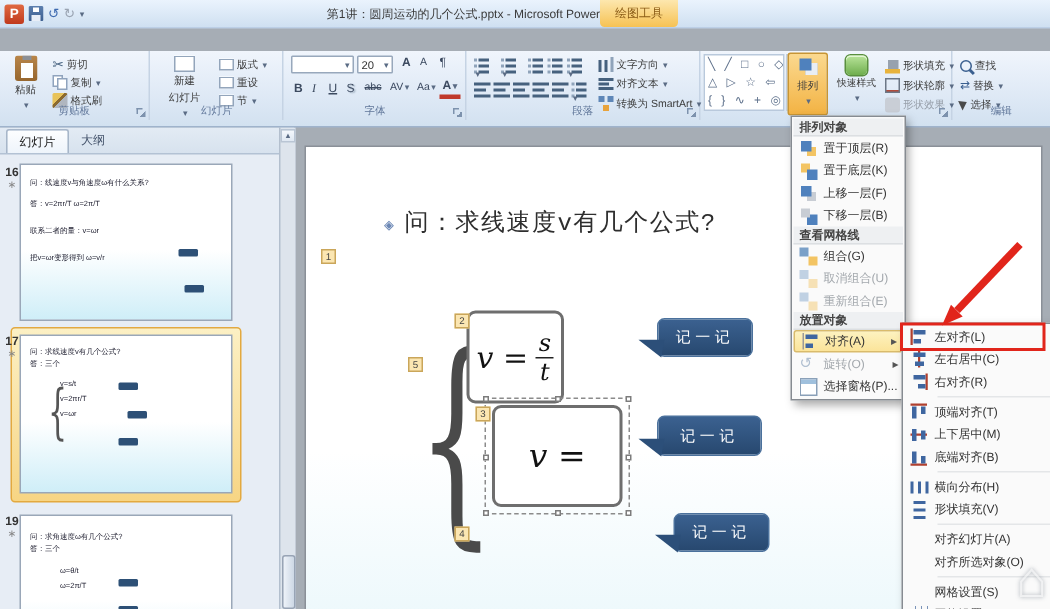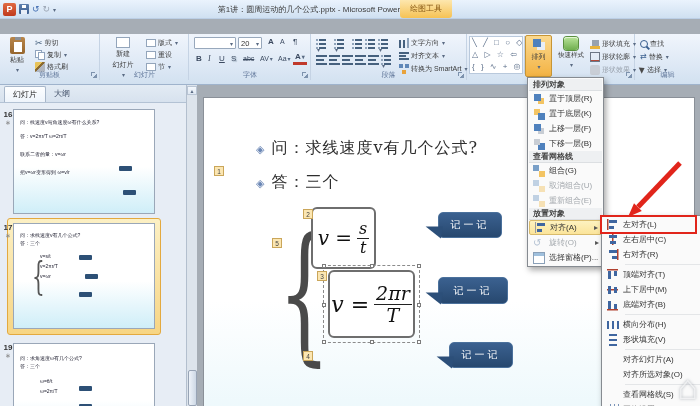--- a/index.html
+++ b/index.html
@@ -72,21 +72,21 @@
 .thumb .tl{font-size:5px;line-height:8px;color:#223;white-space:nowrap;padding-left:6px;}
 .thumb .tf{font-size:5px;line-height:10px;color:#223;white-space:nowrap;padding-left:26px;}
 .chip{display:inline-block;width:13px;height:5px;background:#2d5076;border-radius:1px;margin-left:3px;vertical-align:middle;}
 .selwrap{position:absolute;background:linear-gradient(#fcf0c4,#f7d584);border:1px solid #e3a93f;border-radius:3px;}
 .sb-track{position:absolute;left:186px;top:0;width:11px;height:321px;background:#dde4ec;border-left:1px solid #b3bfce;}
 .sb-up{position:absolute;left:0;top:1px;width:10px;height:9px;font-size:5px;color:#5a6b84;text-align:center;line-height:9px;background:linear-gradient(#f4f8fd,#dfe8f2);border:1px solid #b9c5d4;}
 .sb-thumb{position:absolute;left:1px;top:285px;width:9px;height:36px;background:linear-gradient(90deg,#eef3f9,#cdd8e5);border:1px solid #98a4b5;border-radius:2px;}
 
 
 .slide{position:absolute;left:203px;top:97px;width:492px;height:340px;background:linear-gradient(#ffffff 60%,#e9f7fb);border:1px solid #8a9098;z-index:1;font-family:"DejaVu Serif","Liberation Serif",serif;}
-.bline{position:absolute;font-size:16px;color:#2e2e2e;letter-spacing:1px;white-space:nowrap;}
+.bline{position:absolute;font-size:16px;color:#2e2e2e;letter-spacing:1px;white-space:nowrap;font-family:Liberation Mono, monospace;}
 .bullet{color:#6b87b5;font-size:11px;margin-right:6px;}
 .tag{position:absolute;width:10px;height:10px;background:#fbe6b2;border:1px solid #caa65a;font-size:6.5px;color:#444;text-align:center;line-height:9px;font-family:"Liberation Sans",sans-serif;}
 .brace{position:absolute;font-size:150px;line-height:150px;color:#4a4a4a;transform:scaleX(.55);transform-origin:left center;font-family:"DejaVu Serif",serif;}
 .fbox{position:absolute;background:#fff;border:2px solid #6e6e6e;border-radius:6px;display:flex;align-items:center;justify-content:center;gap:5px;color:#111;}
 .fbox3{position:absolute;background:#fff;border:1px solid #555;display:flex;align-items:center;justify-content:center;color:#111;}
 .flhs{font-style:italic;font-size:20px;}
 .frac{display:inline-block;text-align:center;font-style:italic;line-height:1;}
 .frac .num{display:block;border-bottom:1.5px solid #222;padding:0 2px 1px;}
 .frac .den{display:block;padding-top:1px;}
 .selbox{position:absolute;border:1px dashed #8b8b8b;}
@@ -291,21 +291,20 @@
       <div class="srow dar" style="left:5px;top:30px;">
           <span class="i-select"></span>
           <span>选择</span>
         </div>
       <div class="glabel">编辑</div>
     </div>
   </div>
 
   <div class="slide">
     <div class="bline" style="left:52px;top:40px;"><span class="bullet">◈</span><span>问：求线速度v有几个公式?</span></div>
-    <div class="bline" style="left:52px;top:74px;"><span class="bullet">◈</span><span>答：三个</span></div>
     <span class="tag" style="left:10px;top:68px;">1</span>
 
     <span class="brace" style="left:74px;top:120px;">{</span>
     <span class="tag" style="left:68px;top:140px;">5</span>
 
     <div class="fbox" style="left:107px;top:109px;width:65px;height:62px;">
       <span class="flhs">v =</span>
       <span class="frac" style="font-size:16px;">
           <span class="num">s</span>
           <span class="den">t</span>
@@ -318,24 +317,20 @@
       <span class="hd" style="right:-2px;top:-2px;"></span>
       <span class="hd" style="left:-2px;bottom:-2px;"></span>
       <span class="hd" style="right:-2px;bottom:-2px;"></span>
       <span class="hd" style="left:46px;top:-2px;"></span>
       <span class="hd" style="left:46px;bottom:-2px;"></span>
       <span class="hd" style="left:-2px;top:37px;"></span>
       <span class="hd" style="right:-2px;top:37px;"></span>
     </div>
     <div class="fbox" style="left:124px;top:172px;width:87px;height:68px;">
       <span class="flhs" style="font-size:22px;">v =</span>
-      <span class="frac" style="font-size:19px;">
-          <span class="num">2πr</span>
-          <span class="den">T</span>
-        </span>
     </div>
     <span class="tag" style="left:113px;top:173px;">3</span>
 
     <span class="tag" style="left:99px;top:253px;">4</span>
 
     <div class="bub" style="left:234px;top:114px;width:64px;height:26px;">
         <span>记一记</span>
         <span class="bubtail"></span>
       </div>
     <div class="bub" style="left:234px;top:179px;width:70px;height:27px;">
@@ -481,21 +476,21 @@
         <span class="mic mic-none"></span>
         <span class="lbl">对齐幻灯片(A)</span>
       </div>
     <div class="mitem">
         <span class="mic mic-none"></span>
         <span class="lbl">对齐所选对象(O)</span>
       </div>
     <div class="msep"></div>
     <div class="mitem">
         <span class="mic mic-none"></span>
-        <span class="lbl">查看网格线(S)</span>
+        <span class="lbl">网格设置(S)</span>
       </div>
     <div class="mitem">
         <span class="mic mic-grid"></span>
         <span class="lbl">网格设置(G)...</span>
       </div>
   </div>
 
   <div class="red-rect"></div>
   <svg class="red-arrow" width="80" height="70">
     <line x1="70" y1="8" x2="28" y2="52" stroke="#e1251b" stroke-width="5"></line>

